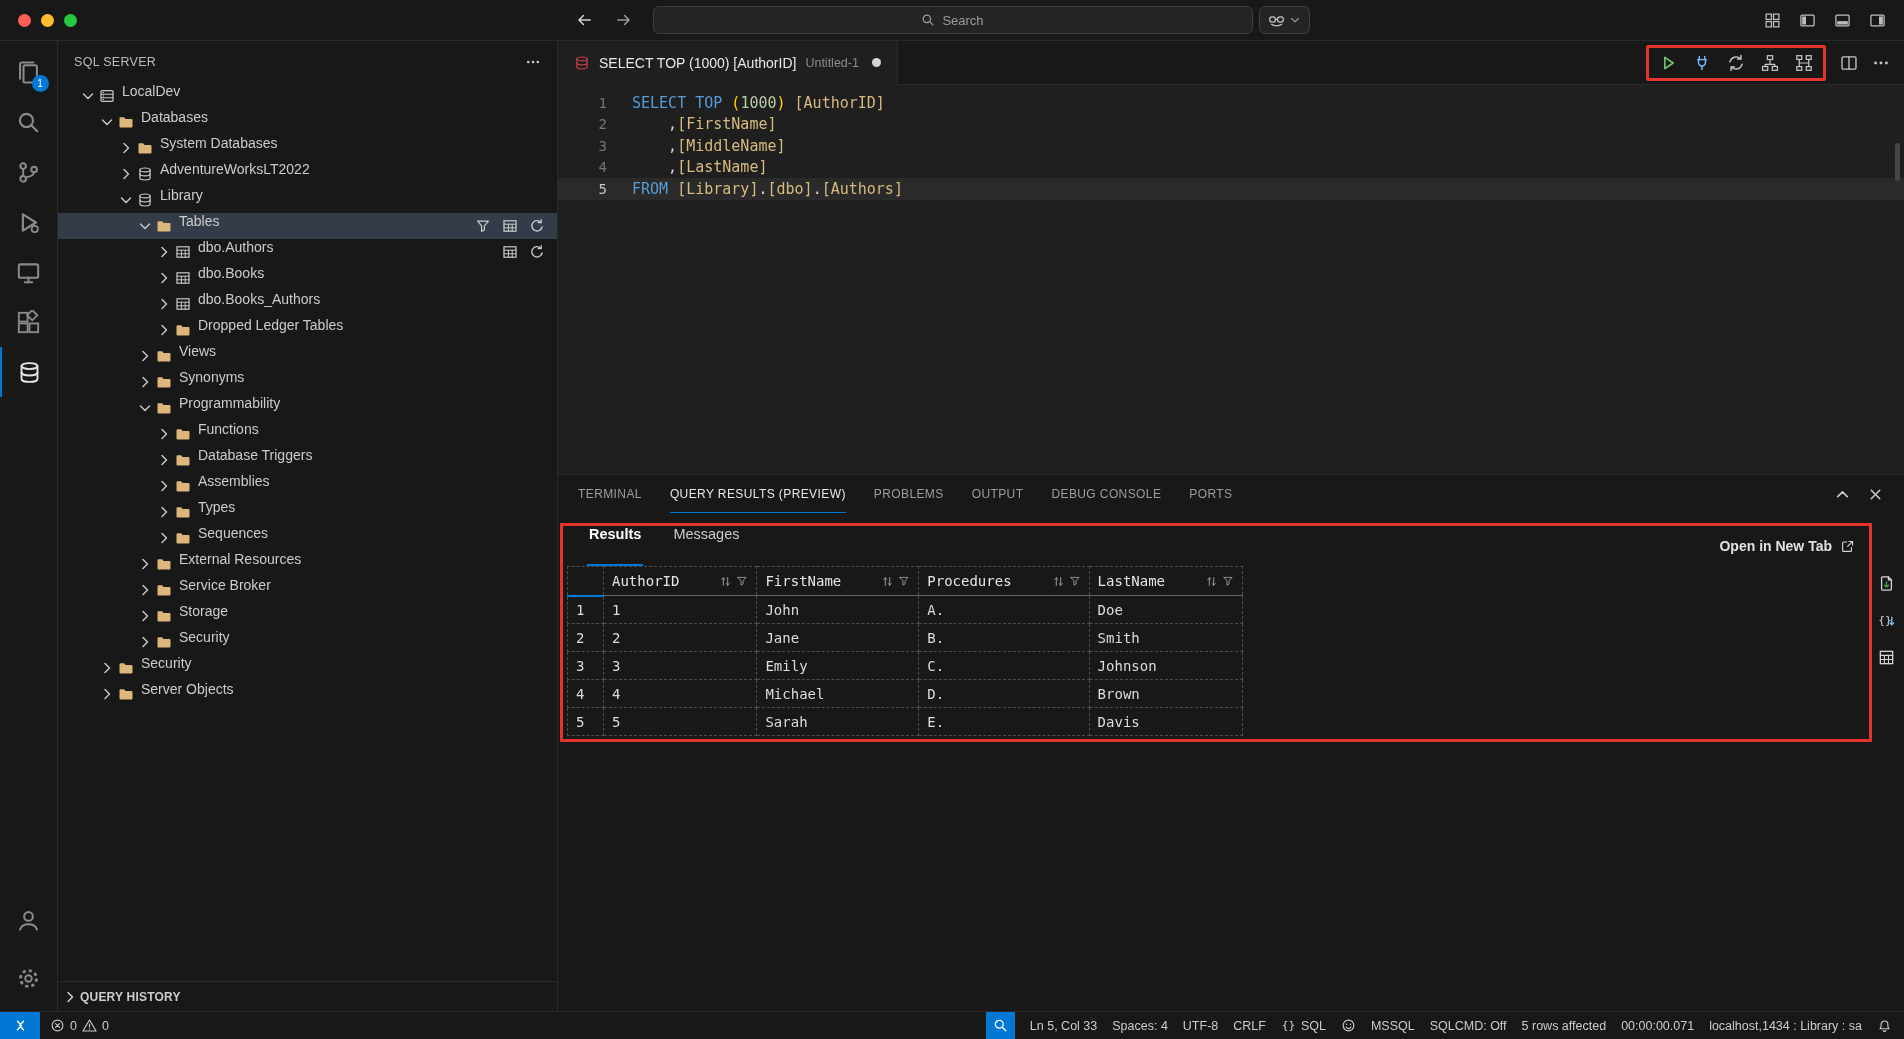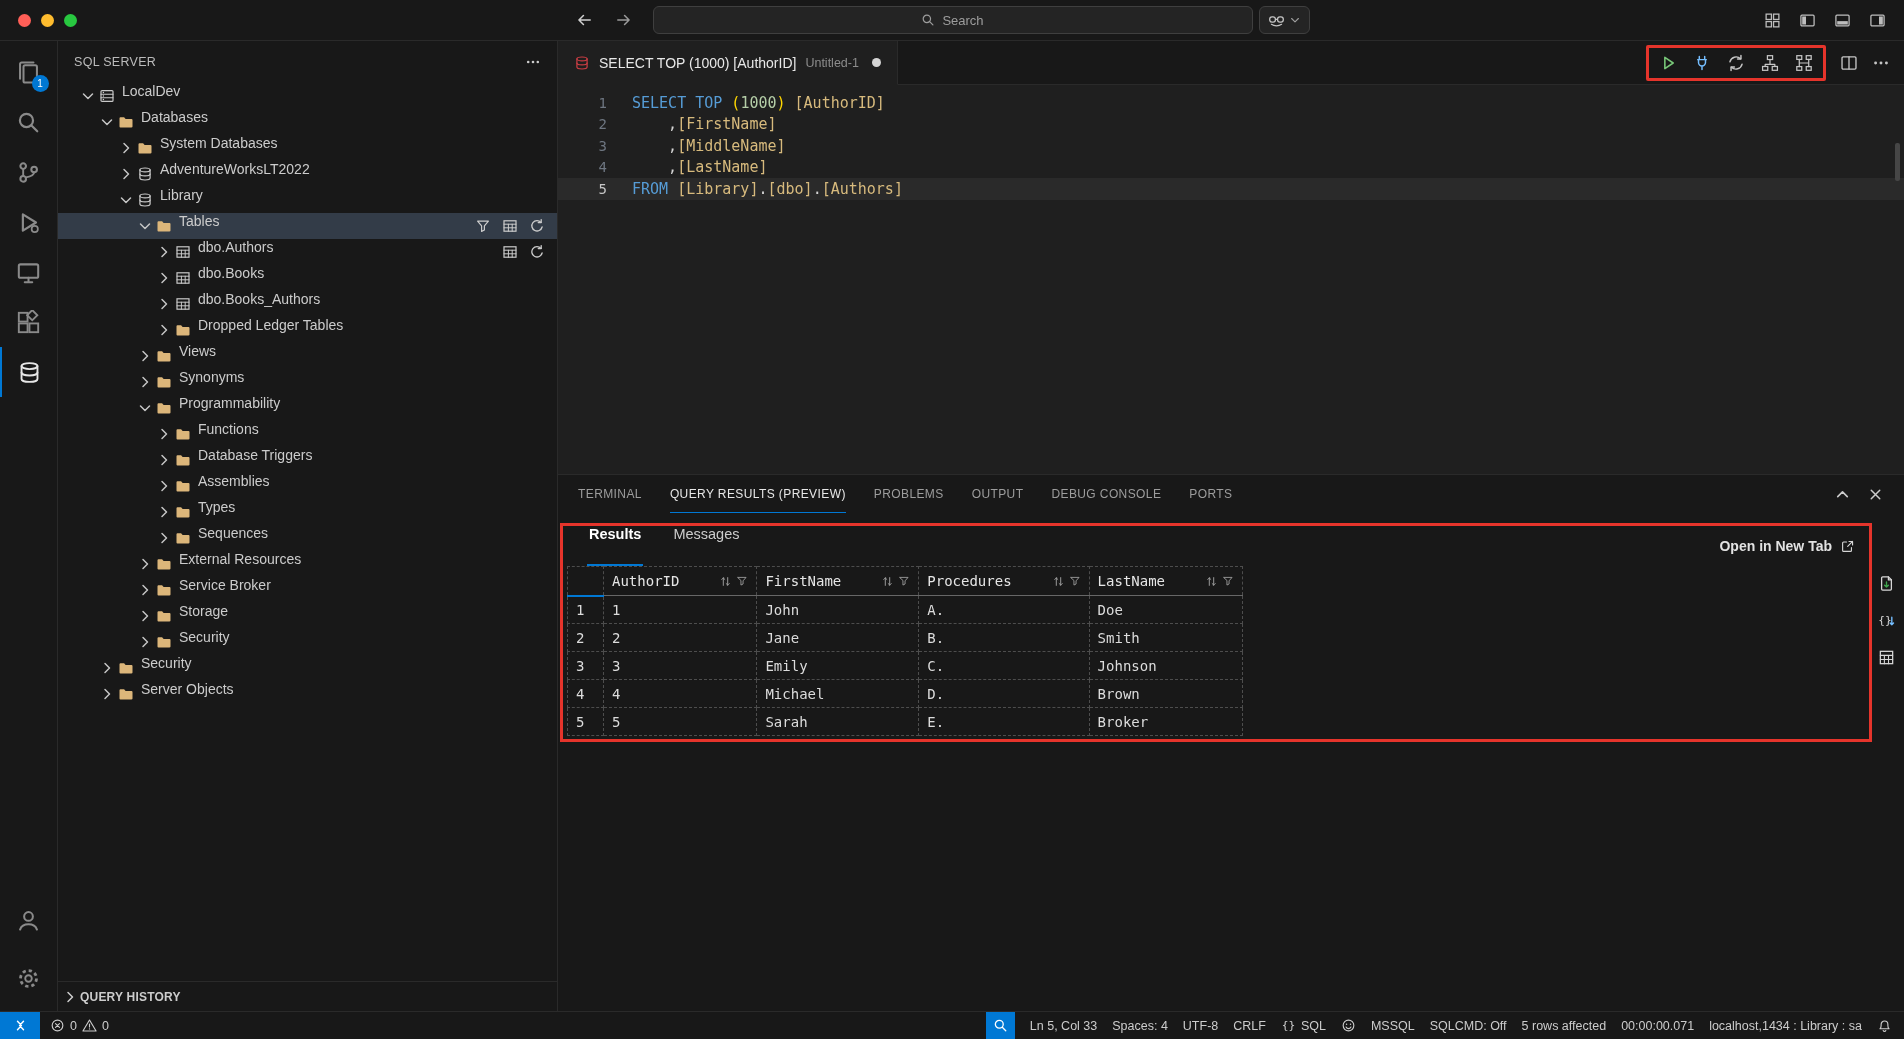--- a/index.html
+++ b/index.html
@@ -873,21 +873,21 @@
                     <td>4</td>
                     <td>Michael</td>
                     <td>D.</td>
                     <td>Brown</td>
                   </tr>
                   <tr>
                     <td class="rownum">5</td>
                     <td>5</td>
                     <td>Sarah</td>
                     <td>E.</td>
-                    <td>Broker</td>
+                    <td>Davis</td>
                   </tr>
                 </tbody>
               </table>
             </div>
         </div>
 
         <div class="save-col" id="saveCol">
             <span class="icn">
               <svg width="17" height="17" viewBox="0 0 16 16" aria-hidden="true">
                 <path d="M9.8 1.8 H4.4 a1 1 0 0 0 -1 1 V13.2 a1 1 0 0 0 1 1 h7.2 a1 1 0 0 0 1 -1 V4.6 Z" fill="none" stroke="#d6d6d6" stroke-width="1.2"></path>

